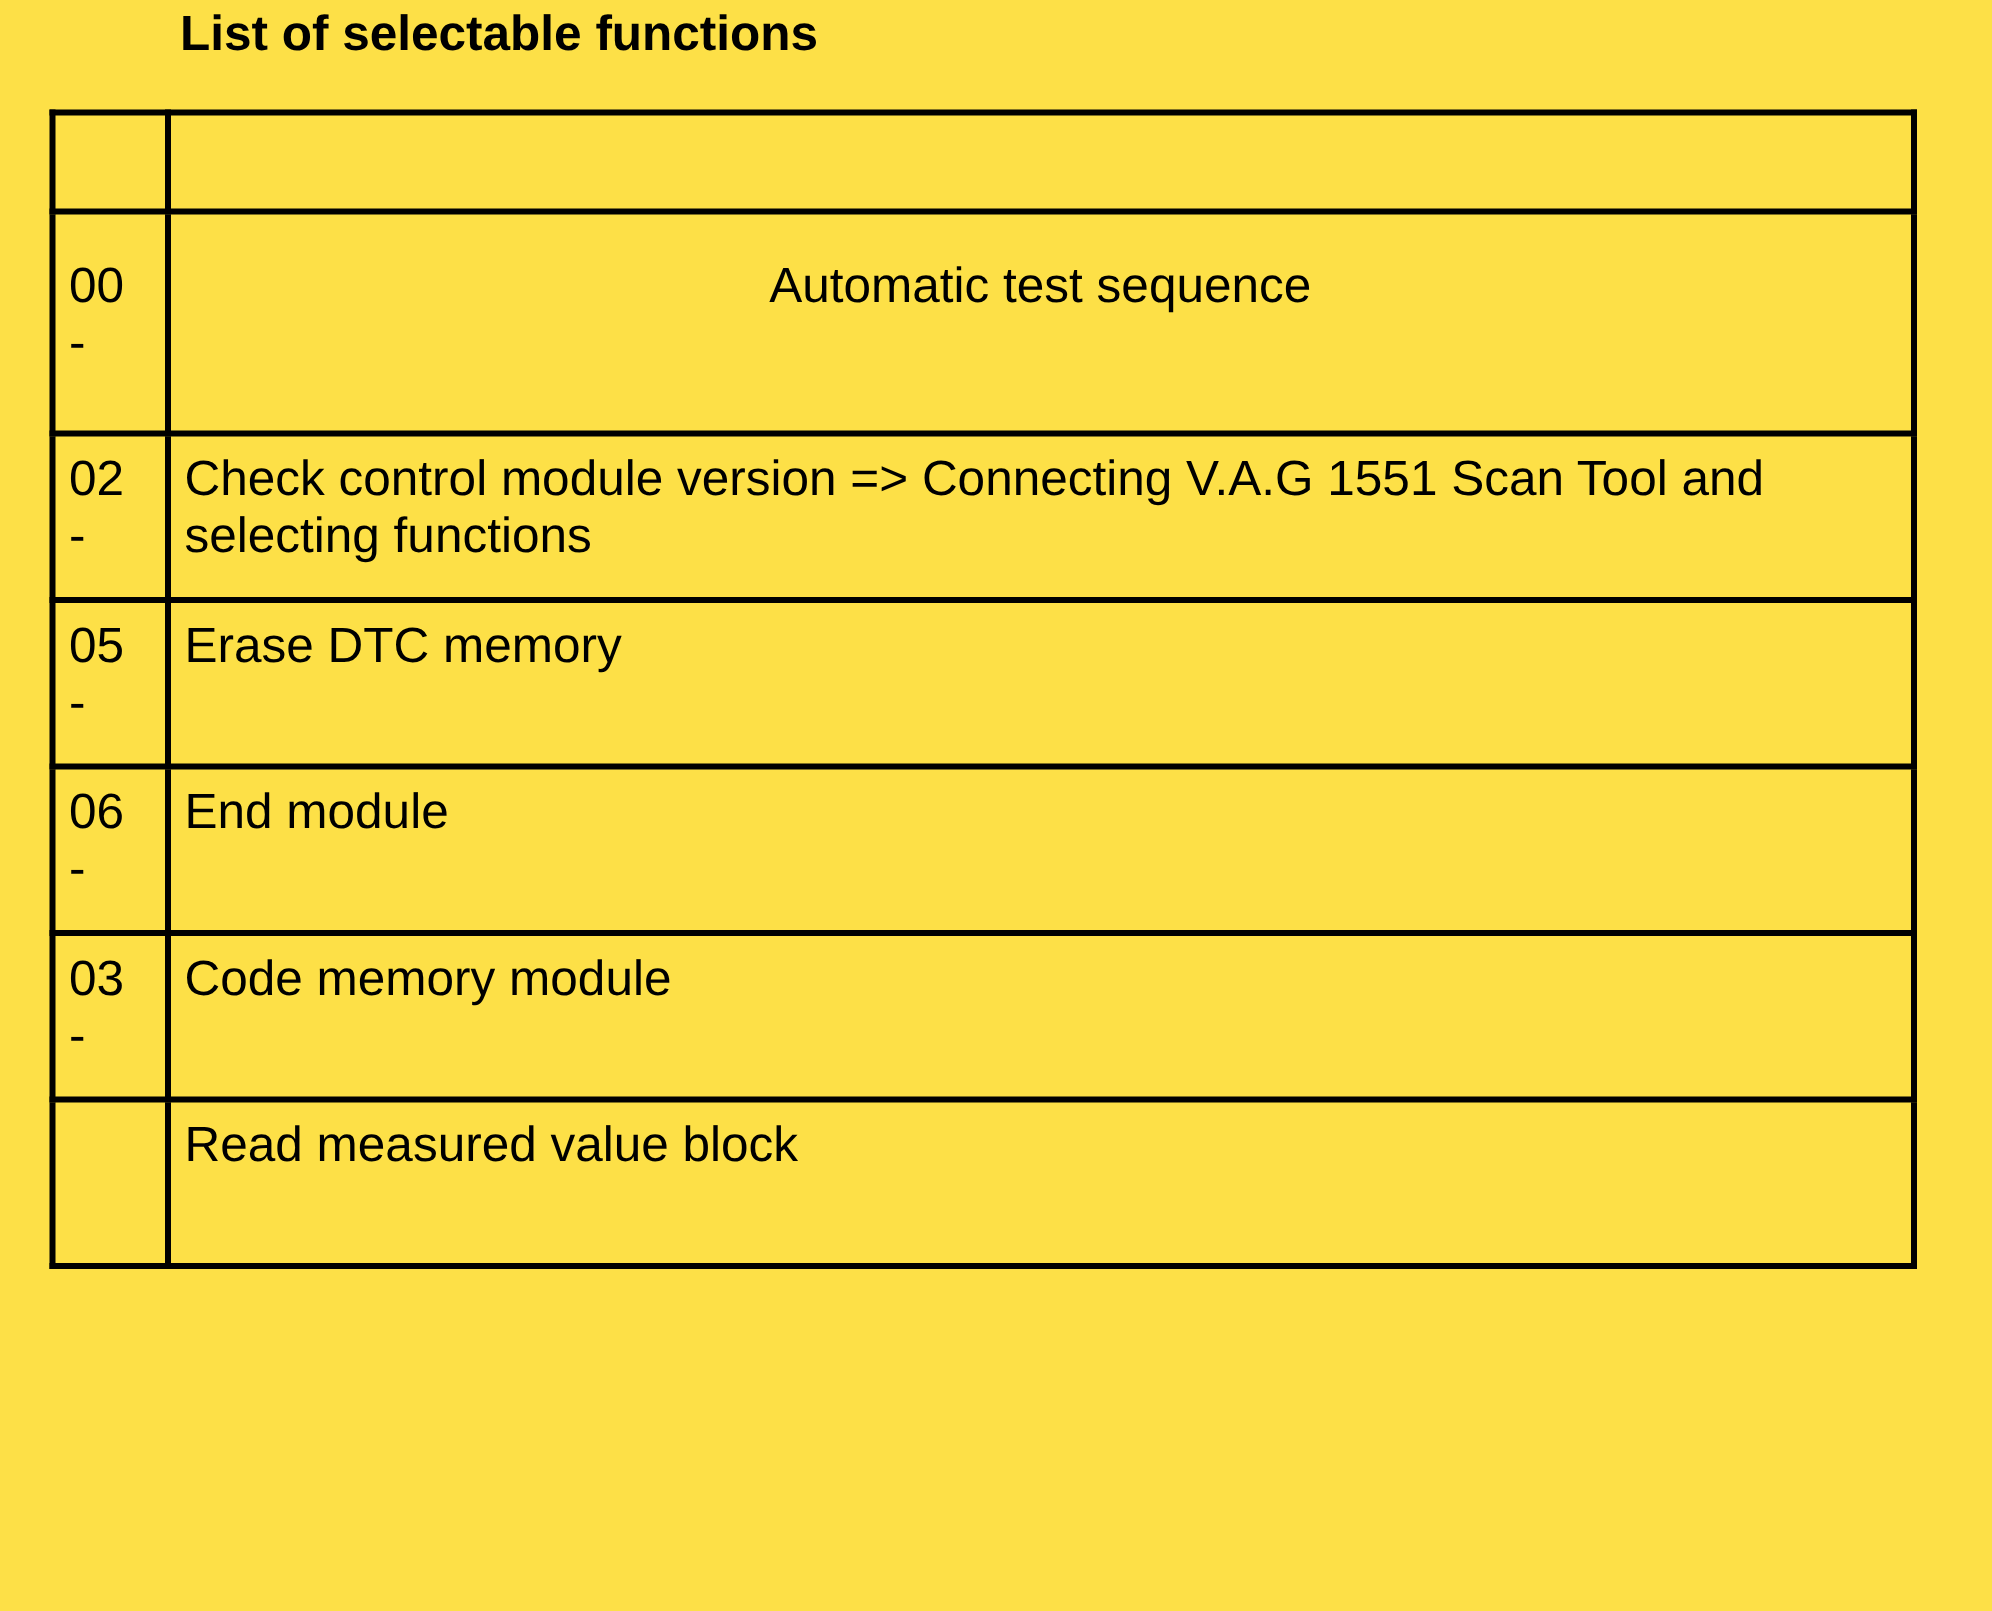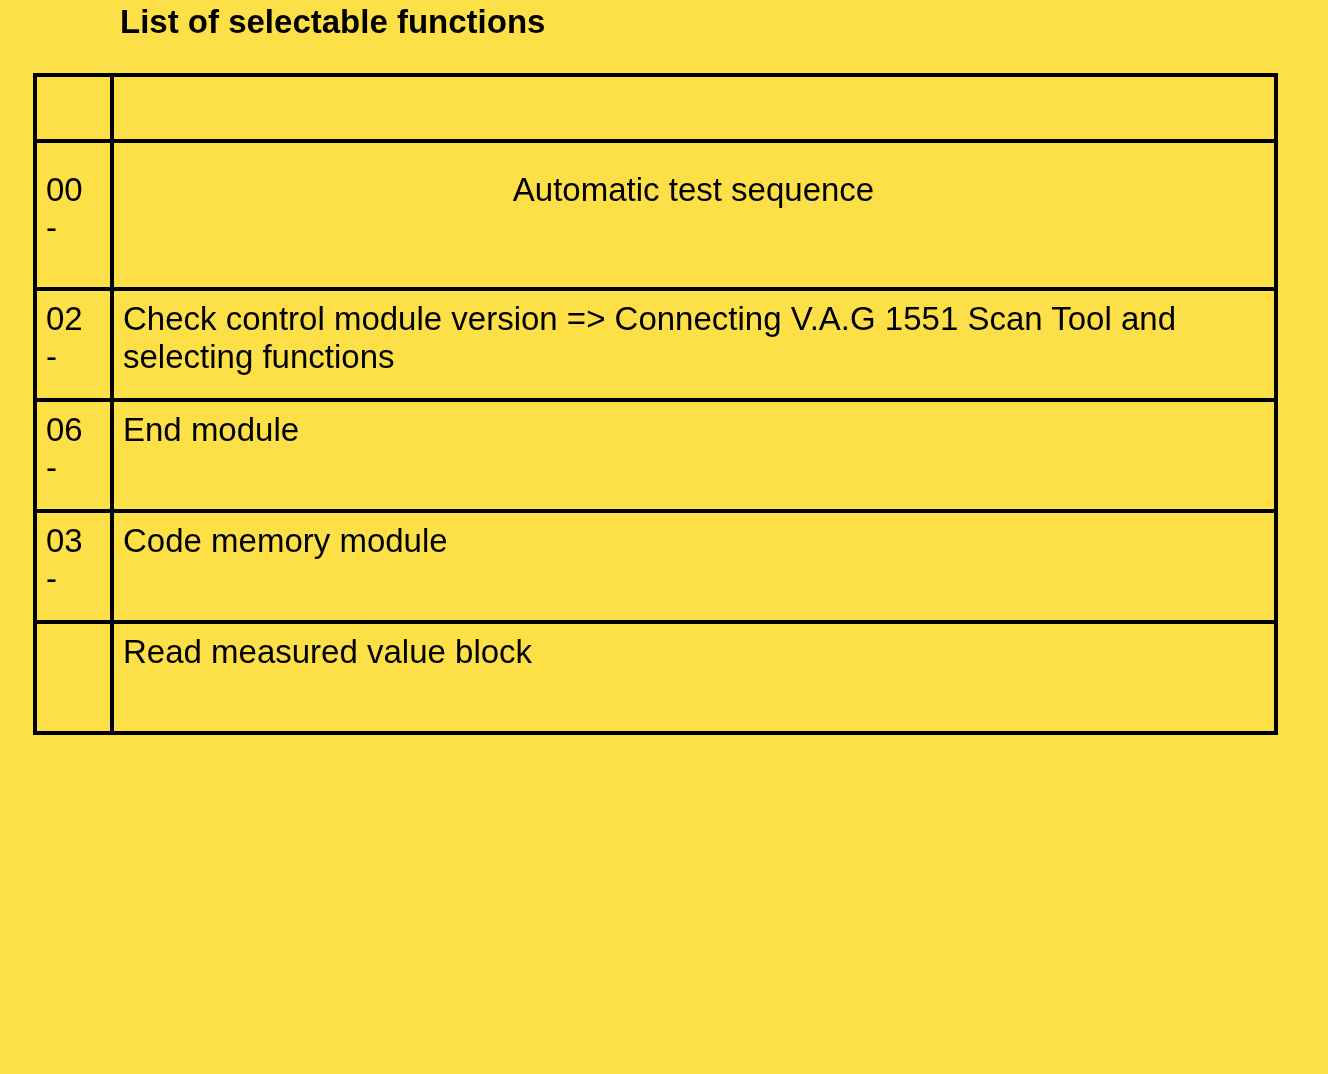--- a/index.html
+++ b/index.html
@@ -80,20 +80,27 @@
         <td class="code-cell">
           <span class="code-line">02</span>
           <span class="dash-line">-</span>
         </td>
         <td class="desc-cell">Check control module version =&gt; Connecting V.A.G 1551 Scan Tool and selecting functions</td>
       </tr>
 
 
 
 
+      <tr class="func-row">
+        <td class="code-cell">
+          <span class="code-line">05</span>
+          <span class="dash-line">-</span>
+        </td>
+        <td class="desc-cell">Erase DTC memory</td>
+      </tr>
 
       <tr class="func-row">
         <td class="code-cell">
           <span class="code-line">06</span>
           <span class="dash-line">-</span>
         </td>
         <td class="desc-cell">End module</td>
       </tr>
 
       <tr class="func-row">

